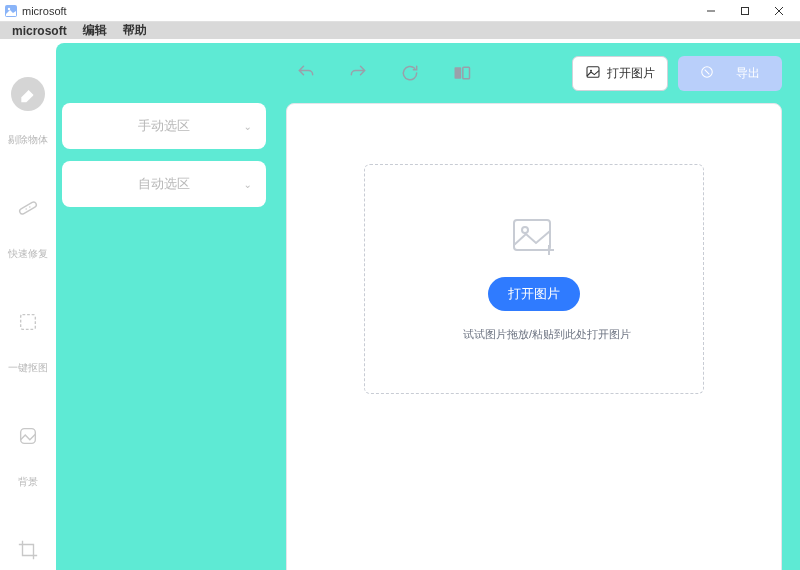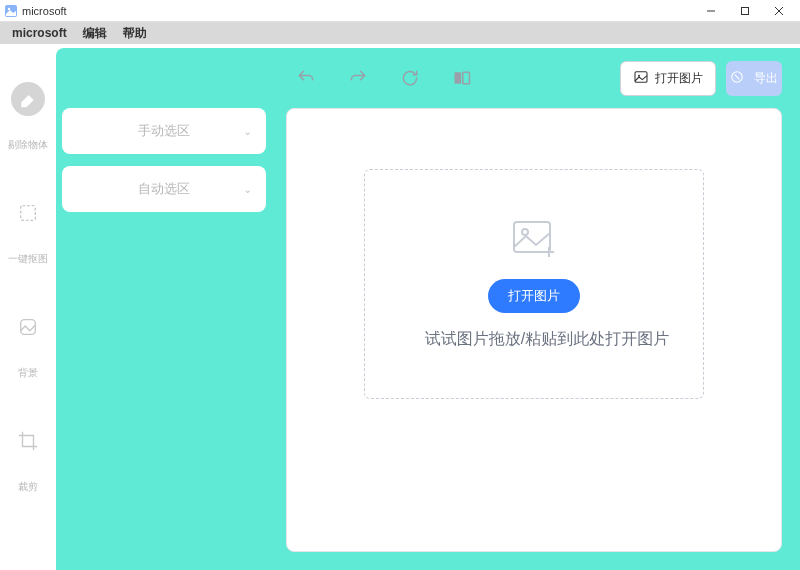--- a/index.html
+++ b/index.html
@@ -24,33 +24,33 @@
 .side-label { font-size: 10px; color: #b8b8b8; }
 
 .main { flex: 1; display: flex; flex-direction: column; background: #5eead4; border-top-left-radius: 8px; margin-top: 4px; }
 
 .toolbar { height: 60px; display: flex; align-items: center; padding: 0 18px; }
 .tool-left { width: 210px; }
 .tool-center { display: flex; gap: 28px; margin-left: 10px; }
 .tb-btn { width: 24px; height: 24px; display: flex; align-items: center; justify-content: center; color: #9aa0aa; cursor: pointer; }
 .tool-right { margin-left: auto; display: flex; gap: 10px; }
 .open-btn { display: flex; align-items: center; gap: 6px; border: 1px solid #d0d3da; background: #fff; border-radius: 6px; padding: 7px 12px; font-size: 12px; color: #333; cursor: pointer; }
-.export-btn { display: flex; align-items: center; gap: 10px; background: #b9cffa; border-radius: 6px; padding: 7px 4px; font-size: 12px; color: #fff; cursor: pointer; }
+.export-btn { display: flex; align-items: center; gap: 22px; background: #b9cffa; border-radius: 6px; padding: 7px 22px; font-size: 12px; color: #fff; cursor: pointer; }
 
 .content { flex: 1; display: flex; padding: 0 18px 18px 0; gap: 20px; }
 
 .options { width: 210px; display: flex; flex-direction: column; gap: 12px; padding-left: 6px; }
 .opt { background: #fff; border-radius: 8px; height: 46px; display: flex; align-items: center; justify-content: center; position: relative; color: #b8b8b8; font-size: 13px; cursor: pointer; }
 .opt .chev { position: absolute; right: 14px; font-size: 10px; color: #c0c0c0; }
 
 .canvas { flex: 1; background: #fff; border: 1px solid #e3e5ea; border-radius: 8px; display: flex; align-items: flex-start; justify-content: center; padding-top: 60px; }
 .dropzone { width: 340px; height: 230px; border: 1px dashed #c8ccd4; border-radius: 6px; display: flex; flex-direction: column; align-items: center; justify-content: center; gap: 16px; }
 .dz-icon { color: #c8ccd4; }
 .open-pill { background: #2f7bff; color: #fff; font-size: 13px; padding: 8px 20px; border-radius: 18px; cursor: pointer; }
-.dz-hint { font-size: 16px; color: #6b7280; margin-left: 26px; }
+.dz-hint { font-size: 11px; color: #6b7280; margin-left: 26px; }
 </style>
 </head>
 <body>
 
 <div class="titlebar">
   <span class="titlebar-icon">
     <svg width="14" height="14" viewBox="0 0 14 14">
         <rect x="1" y="1" width="12" height="12" fill="#8ab4f8" rx="2"></rect>
         <circle cx="5" cy="5" r="1.2" fill="#fff"></circle>
         <path d="M2 10 L6 6 L9 9 L12 7 L12 12 L2 12 Z" fill="#fff"></path>
@@ -91,20 +91,30 @@
         <svg width="20" height="20" viewBox="0 0 24 24">
             <path d="M4 16 L12 8 L18 14 L10 22 L4 22 Z" fill="#fff"></path>
             <path d="M12 8 L18 14" stroke="#fff" stroke-width="2"></path>
           </svg>
       </div>
       <div class="side-label">剔除物体</div>
     </div>
     <div class="side-item">
       <div class="side-icon">
         <svg width="22" height="22" viewBox="0 0 24 24">
+            <rect x="2" y="9" width="20" height="6" rx="3" fill="none" stroke="#c8c8c8" stroke-width="1.5" transform="rotate(-30 12 12)"></rect>
+            <circle cx="10" cy="13" r="0.8" fill="#c8c8c8"></circle>
+            <circle cx="14" cy="11" r="0.8" fill="#c8c8c8"></circle>
+          </svg>
+      </div>
+      <div class="side-label">快速修复</div>
+    </div>
+    <div class="side-item">
+      <div class="side-icon">
+        <svg width="22" height="22" viewBox="0 0 24 24">
             <rect x="4" y="4" width="16" height="16" rx="2" fill="none" stroke="#c8c8c8" stroke-width="1.5" stroke-dasharray="3 2"></rect>
           </svg>
       </div>
       <div class="side-label">一键抠图</div>
     </div>
     <div class="side-item">
       <div class="side-icon">
         <svg width="22" height="22" viewBox="0 0 24 24">
             <rect x="4" y="4" width="16" height="16" rx="4" fill="none" stroke="#c8c8c8" stroke-width="1.5"></rect>
             <path d="M4 16 L9 11 L14 16 L20 10" fill="none" stroke="#c8c8c8" stroke-width="1.5"></path>

